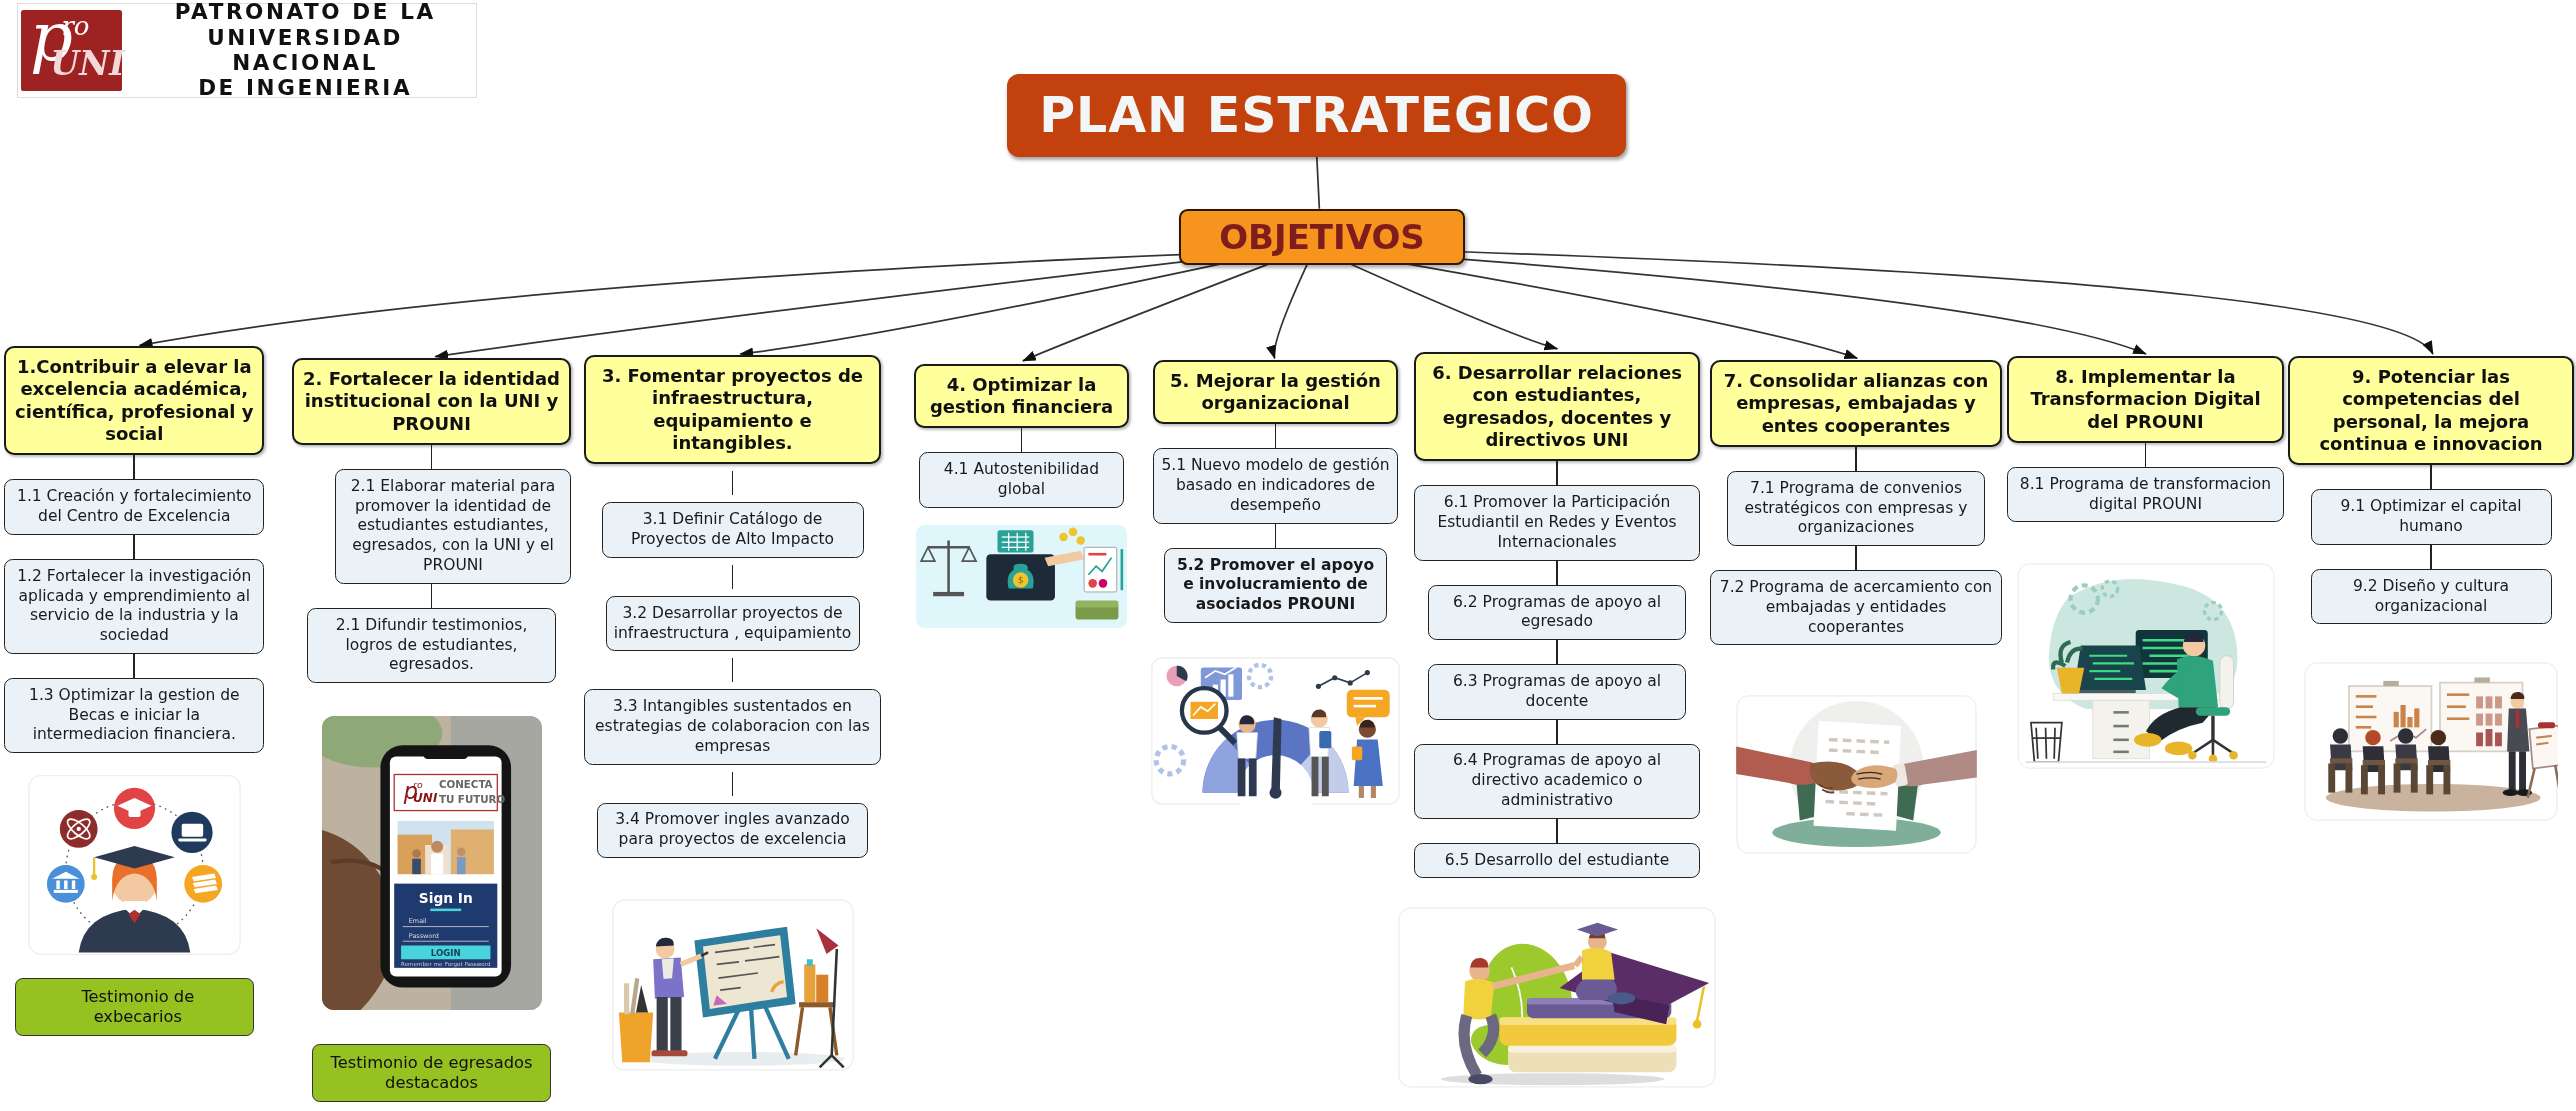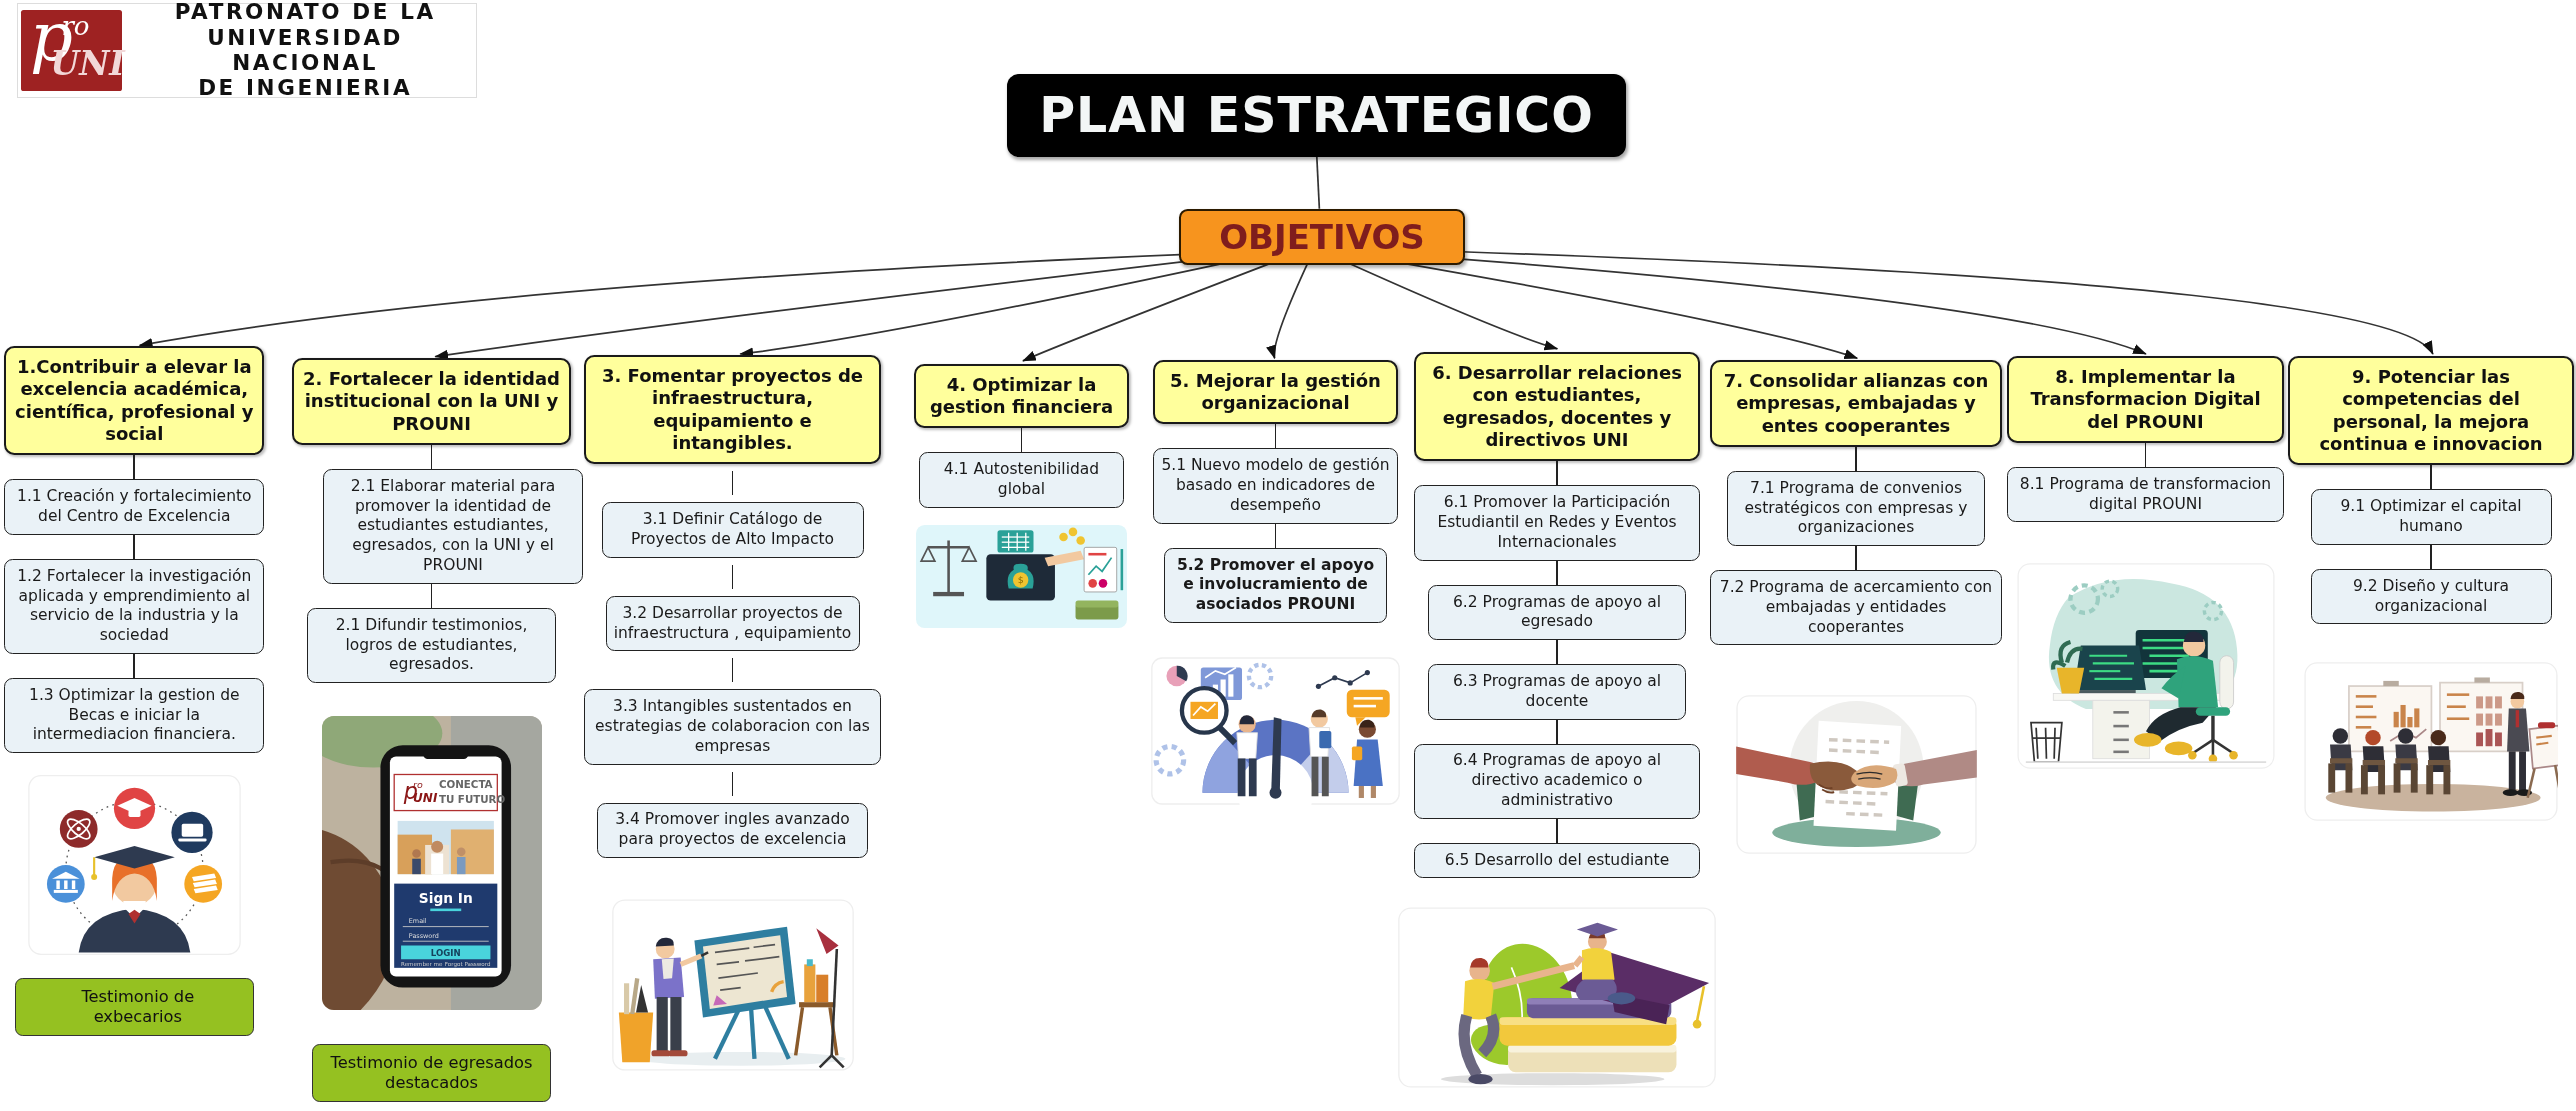--- a/index.html
+++ b/index.html
@@ -7,21 +7,21 @@
           font-family:"DejaVu Sans","Liberation Sans",sans-serif;overflow:hidden;}
   
   .logo-wrap{position:absolute;left:17px;top:2.6px;width:460px;height:95px;border:0.9px solid #ddd;
              background:#fff;display:flex;align-items:center;gap:12px;padding-left:3.4px;box-sizing:border-box;}
   .logo-mark{position:relative;width:101px;height:81px;background:#9E2222;border-radius:2.6px;flex:0 0 auto;}
   .logo-mark .lp{position:absolute;left:8.6px;top:-12px;font:italic 67px "DejaVu Serif",serif;color:#fff;}
   .logo-mark .lro{position:absolute;left:40px;top:1.7px;font:italic 26px "DejaVu Serif",serif;color:#fff;}
   .logo-mark .luni{position:absolute;left:29px;top:34px;font:italic bold 33px "DejaVu Serif",serif;color:#F2D8D8;}
   .logo-text{font-weight:bold;font-size:21.5px;letter-spacing:2.6px;color:#111;line-height:1.18;text-align:center;}
   
-  .title-box{position:absolute;left:1007px;top:74px;width:619px;height:83px;background:#000000;
+  .title-box{position:absolute;left:1007px;top:74px;width:619px;height:83px;background:#c2410c;
              border-radius:12px;display:flex;align-items:center;justify-content:center;
              color:#F3F6F6;font-size:49px;font-weight:bold;letter-spacing:0.9px;box-shadow:1.7px 2.6px 3.4px rgba(0,0,0,.35);}
   .obj-box{position:absolute;left:1179px;top:209px;width:282px;height:52px;background:#F7941E;
            border:2.6px solid #2b1a00;border-radius:8.6px;display:flex;align-items:center;justify-content:center;
            color:#7f1d1d;font-size:34px;font-weight:bold;box-shadow:1.7px 2.6px 3.4px rgba(0,0,0,.3);}
   
   #edges{position:absolute;left:0;top:0;z-index:0;}
   
   .col{position:absolute;display:flex;flex-direction:column;align-items:center;z-index:1;}
   .hdr{width:100%;box-sizing:border-box;background:#FFFF9C;border:2.1px solid #1a1a1a;border-radius:10.3px;
@@ -119,21 +119,21 @@
         <polygon points="112,155 125,168 138,155 138,148 112,148" fill="#fff"></polygon>
         <path d="M118,163 L125,158 L132,163 L125,174 Z" fill="#B03030"></path>
       </svg>
     </div>
     <div class="green" style="margin-top:22.3px;width:239px;padding-left:19px;">Testimonio de exbecarios</div>
   </div>
 
   <div class="col" style="left:292px;top:358px;width:279px;">
     <div class="hdr">2. Fortalecer la identidad institucional con la UNI y PROUNI</div>
     <div class="vline"></div>
-    <div class="item" style="width:260px;margin-left:43px;">2.1 Elaborar material para promover la identidad de estudiantes estudiantes, egresados, con la UNI y el PROUNI</div>
+    <div class="item" style="width:236px;margin-left:43px;">2.1 Elaborar material para promover la identidad de estudiantes estudiantes, egresados, con la UNI y el PROUNI</div>
     <div class="vline"></div>
     <div class="item" style="width:249px;">2.1 Difundir testimonios, logros de estudiantes, egresados.</div>
     <div class="illu" style="margin-top:33px;">
       <svg width="220" height="294" viewBox="0 0 256 342">
         <defs>
             <clipPath id="ph">
               <rect x="0" y="0" width="256" height="342" rx="14"></rect>
             </clipPath>
           </defs>
         <g clip-path="url(#ph)">

